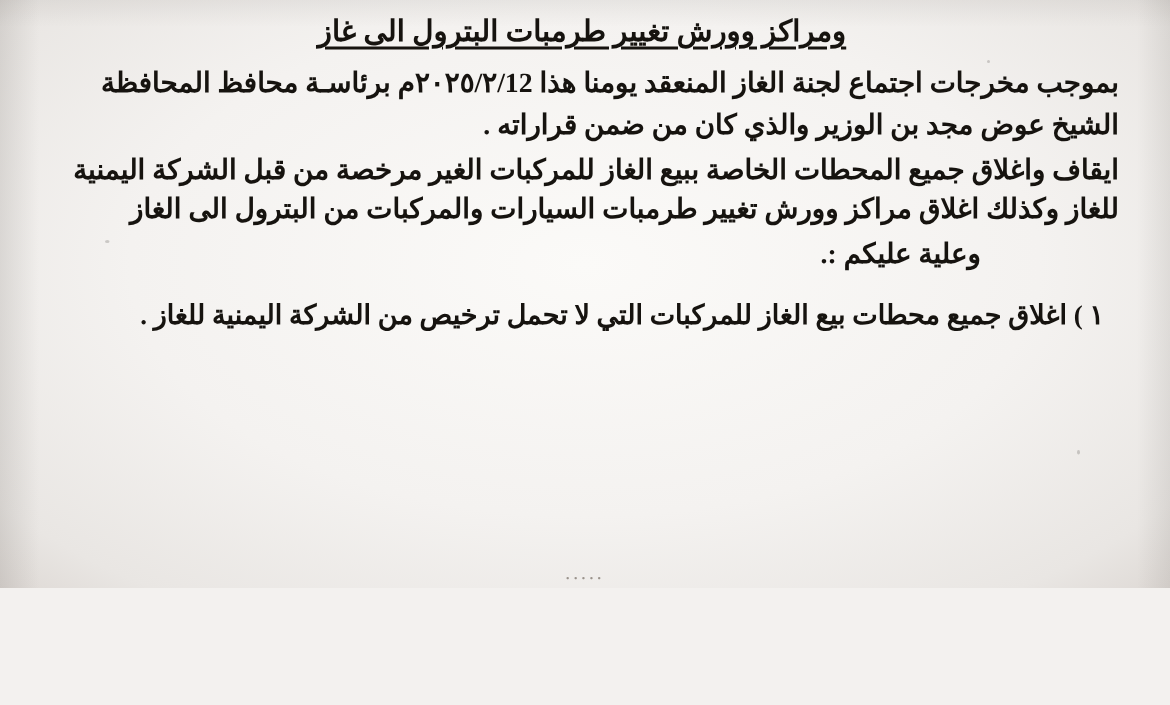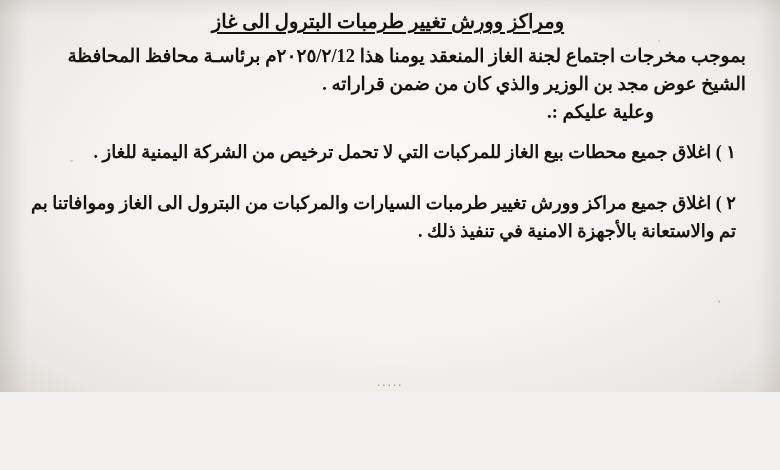--- a/index.html
+++ b/index.html
@@ -108,28 +108,28 @@
   <span class="speck" style="top:160px; left:70px; width:3px; height:2px;"></span>
   <span class="speck" style="top:300px; right:60px; width:2px; height:3px;"></span>
   <span class="speck" style="top:420px; left:220px; width:2px; height:2px;"></span>
 
   <div class="doc">
 
     <div class="title">ومراكز وورش تغيير طرمبات البترول الى غاز</div>
 
     <p class="para block">بموجب مخرجات اجتماع لجنة الغاز المنعقد يومنا هذا ٢٠٢٥/٢/12م برئاسـة محافظ المحافظة الشيخ عوض مجد بن الوزير والذي كان من ضمن قراراته .</p>
 
+    <p class="para tight">ايقاف واغلاق جميع المحطات الخاصة ببيع الغاز للمركبات الغير مرخصة من قبل الشركة اليمنية للغاز وكذلك اغلاق مراكز وورش تغيير طرمبات السيارات والمركبات من البترول الى الغاز</p>
 
     <div class="lead-in">وعلية عليكم :.</div>
 
     <div class="spacer-sm"></div>
 
     <p class="numbered">١ ) اغلاق جميع محطات بيع الغاز للمركبات التي لا تحمل ترخيص من الشركة اليمنية للغاز .</p>
 
     <div class="spacer-md"></div>
 
-    <p class="numbered">٢ ) اغلاق جميع مراكز وورش تغيير طرمبات السيارات والمركبات من البترول الى الغاز وموافاتنا بم تم والاستعانة بالأجهزة الامنية في تنفيذ ذلك .</p>
 
   </div>
 
   <div class="footer-mark">.....</div>
 
 </div>
 
 </body></html>

